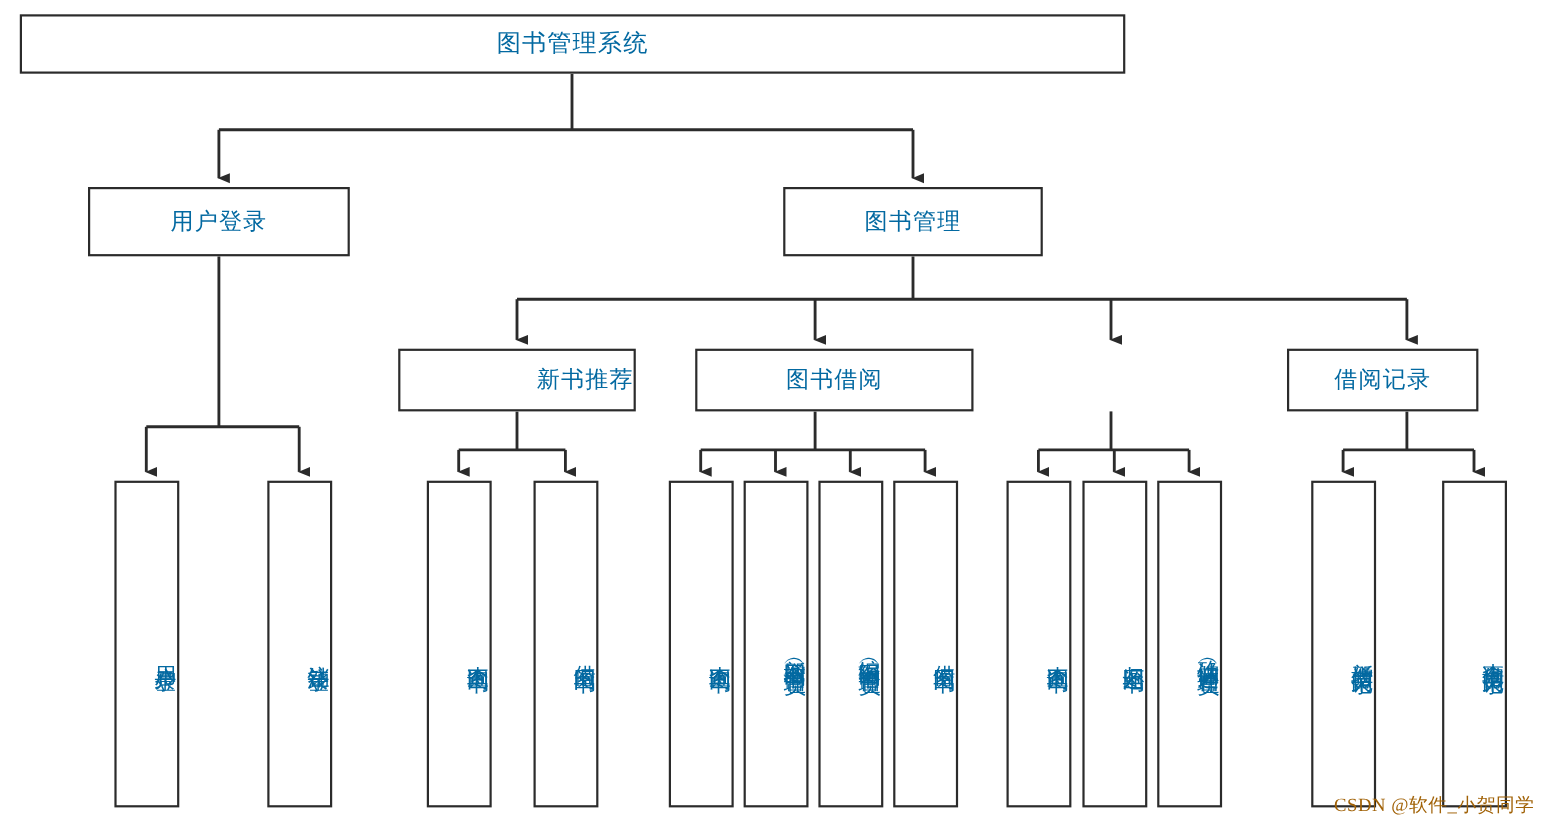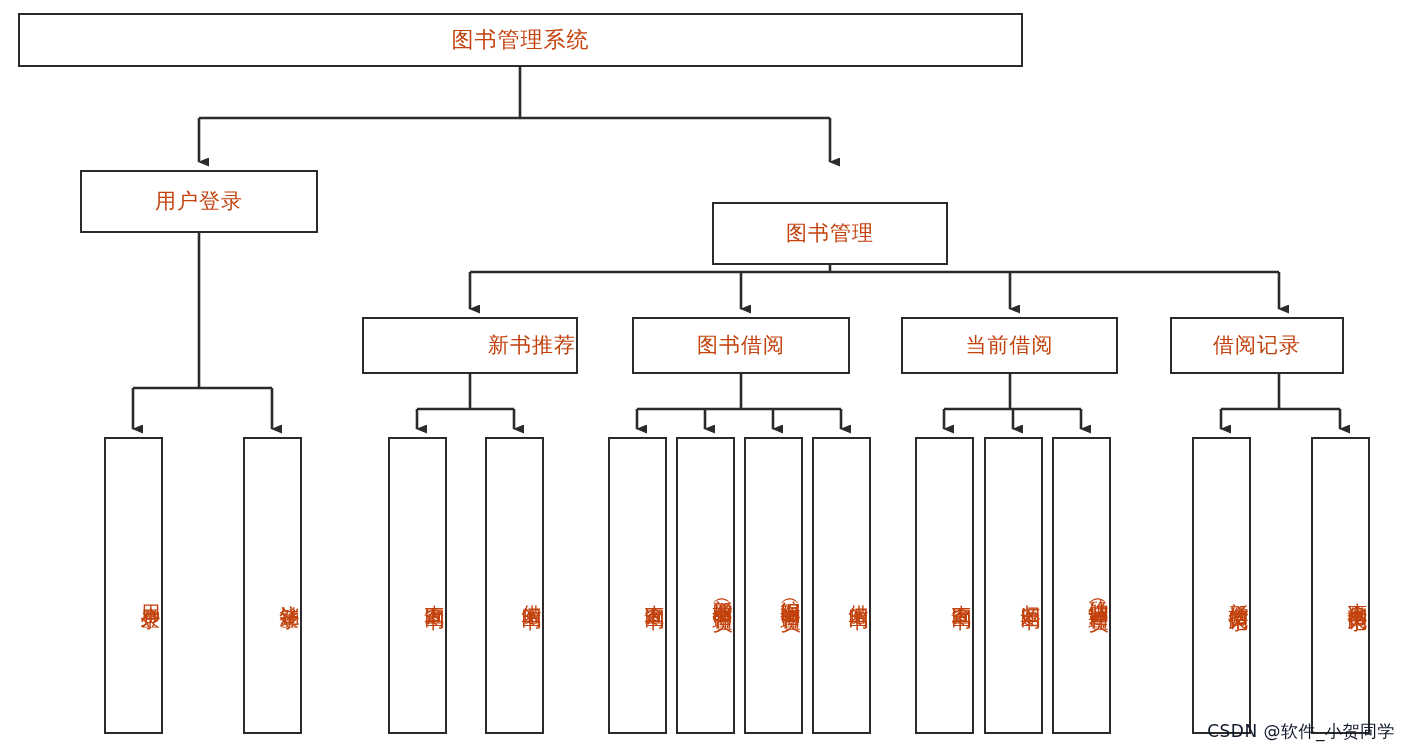--- a/index.html
+++ b/index.html
@@ -25,21 +25,21 @@
     height: 747px;
   }
   .node-box {
     position: absolute;
     box-sizing: border-box;
     border: 2px solid #2b2b2b;
     background: #ffffff;
     display: flex;
     align-items: center;
     justify-content: center;
-    color: #c2410c;
+    color: #0369a1;
   }
   .node-box.horiz {
     font-size: 21px;
     letter-spacing: 1px;
     line-height: 1.2;
   }
   .node-box.root {
     font-size: 22px;
   }
   .node-box.vert {
@@ -56,24 +56,25 @@
     white-space: pre;
   }
   .vert .node-label {
     white-space: normal;
   }
   #watermark {
     position: absolute;
     right: 10px;
     bottom: 4px;
     font-size: 17px;
-    color: #0f172a;
+    color: #a16207;
     letter-spacing: 0.5px;
     white-space: nowrap;
     pointer-events: none;
+    font-family: Liberation Serif, serif;
   }
 </style>
 </head>
 <body>
 
 <div id="canvas">
 
   <svg id="diagram-svg" viewBox="0 0 1405 747" xmlns="http://www.w3.org/2000/svg">
     <defs>
       <marker id="arrow" markerWidth="10" markerHeight="11" refX="4.5" refY="10" orient="auto" markerUnits="userSpaceOnUse">
@@ -124,32 +125,29 @@
     </g>
   </svg>
 
   <div class="node-box root horiz" style="left:18px; top:13px; width:1005px; height:54px;">
     <span class="node-label">图书管理系统</span>
   </div>
 
   <div class="node-box horiz" style="left:80px; top:170px; width:238px; height:63px;">
     <span class="node-label">用户登录</span>
   </div>
-  <div class="node-box horiz" style="left:712px; top:170px; width:236px; height:63px;margin-top:32px;">
+  <div class="node-box horiz" style="left:712px; top:170px; width:236px; height:63px;">
     <span class="node-label">图书管理</span>
   </div>
 
   <div class="node-box horiz" style="left:362px; top:317px; width:216px; height:57px;justify-content:flex-end;">
     <span class="node-label">新书推荐</span>
   </div>
-  <div class="node-box horiz" style="left:632px; top:317px; width:218px; height:57px;">
+  <div class="node-box horiz" style="left:632px; top:317px; width:253px; height:57px;">
     <span class="node-label">图书借阅</span>
-  </div>
-  <div class="node-box horiz" style="left:901px; top:317px; width:217px; height:57px;">
-    <span class="node-label">当前借阅</span>
   </div>
   <div class="node-box horiz" style="left:1170px; top:317px; width:174px; height:57px;">
     <span class="node-label">借阅记录</span>
   </div>
 
   <div class="node-box vert" style="left:104px; top:437px; width:59px; height:297px;">
     <span class="node-label">用户登录</span>
   </div>
   <div class="node-box vert" style="left:243px; top:437px; width:59px; height:297px;">
     <span class="node-label">注销登录</span>

